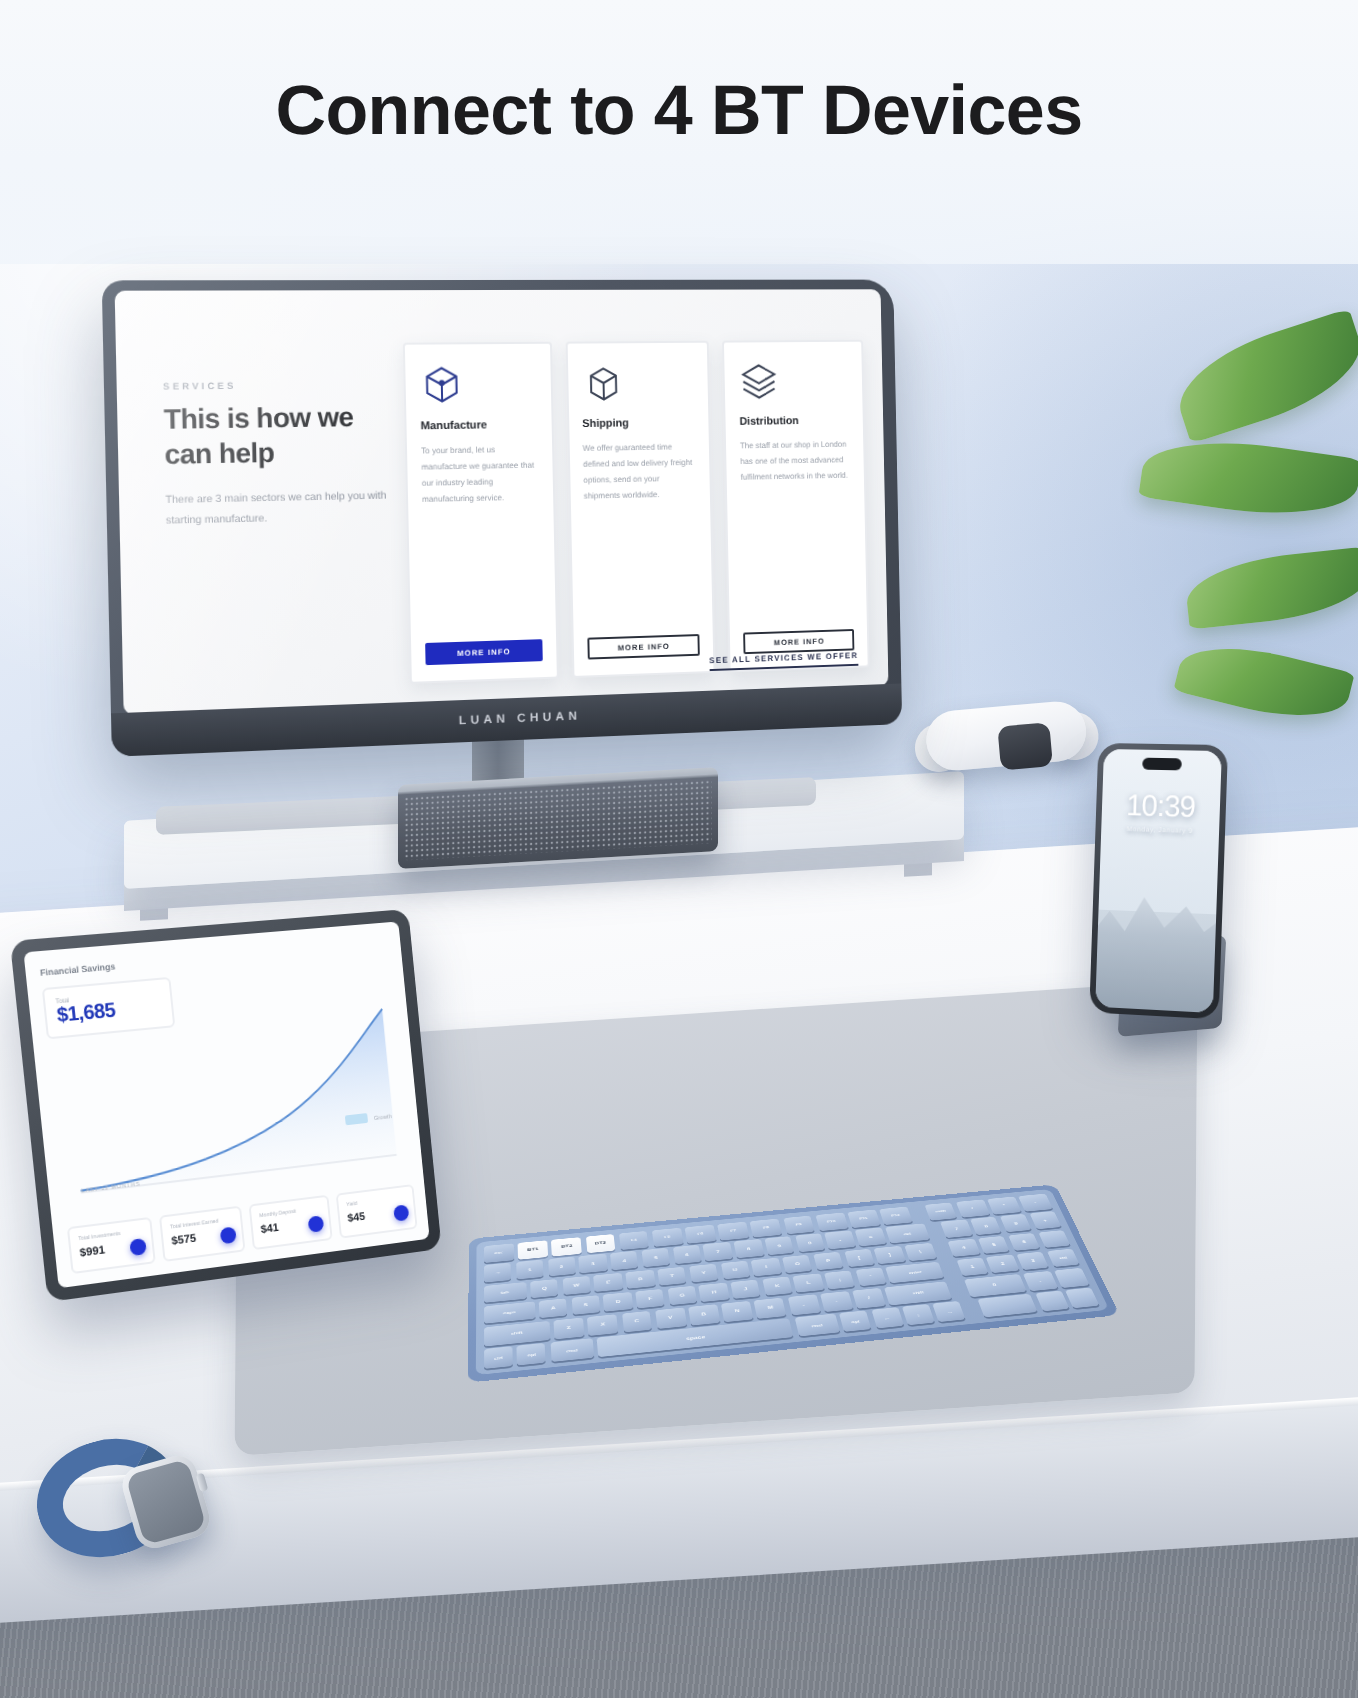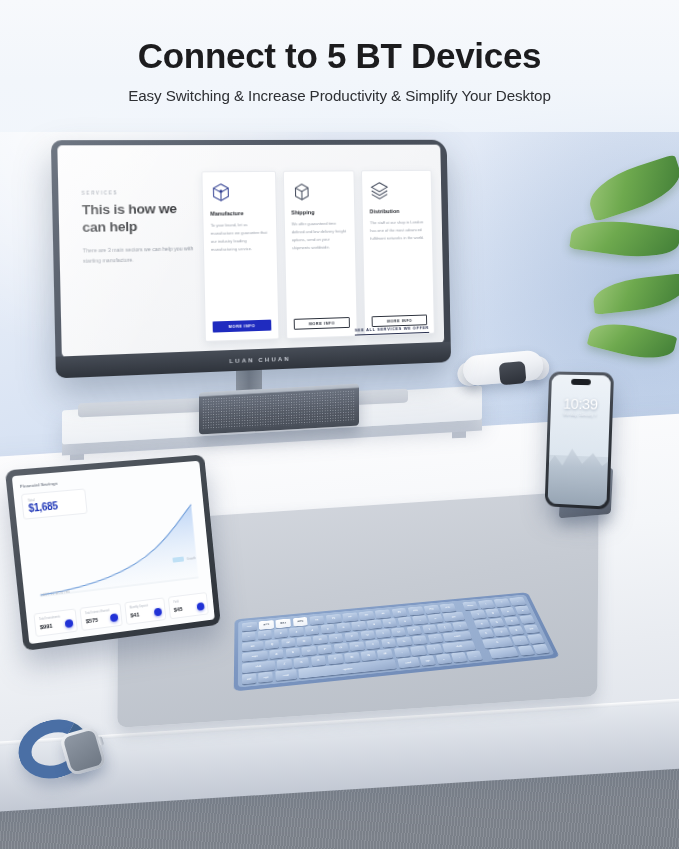--- a/index.html
+++ b/index.html
@@ -346,22 +346,21 @@
   <div class="wall-shadow-r"></div>
   <div class="carpet">
     <div class="carpet-tex"></div>
   </div>
   <div class="desk"></div>
   <div class="desk-edge"></div>
   <div class="desk-front"></div>
   <div class="header-band"></div>
 
   <div class="headline-wrap">
-    <div class="headline">Connect to 5 BT Devices</div>
-    <div class="subhead">Easy Switching &amp; Increase Productivity &amp; Simplify Your Desktop</div>
+    <div class="headline">Connect to 4 BT Devices</div>
   </div>
 
   <div class="plant">
     <div class="leaf leaf1"></div>
     <div class="leaf leaf2"></div>
     <div class="leaf leaf3"></div>
     <div class="leaf leaf4"></div>
   </div>
 
   <div class="mon-foot"></div>

